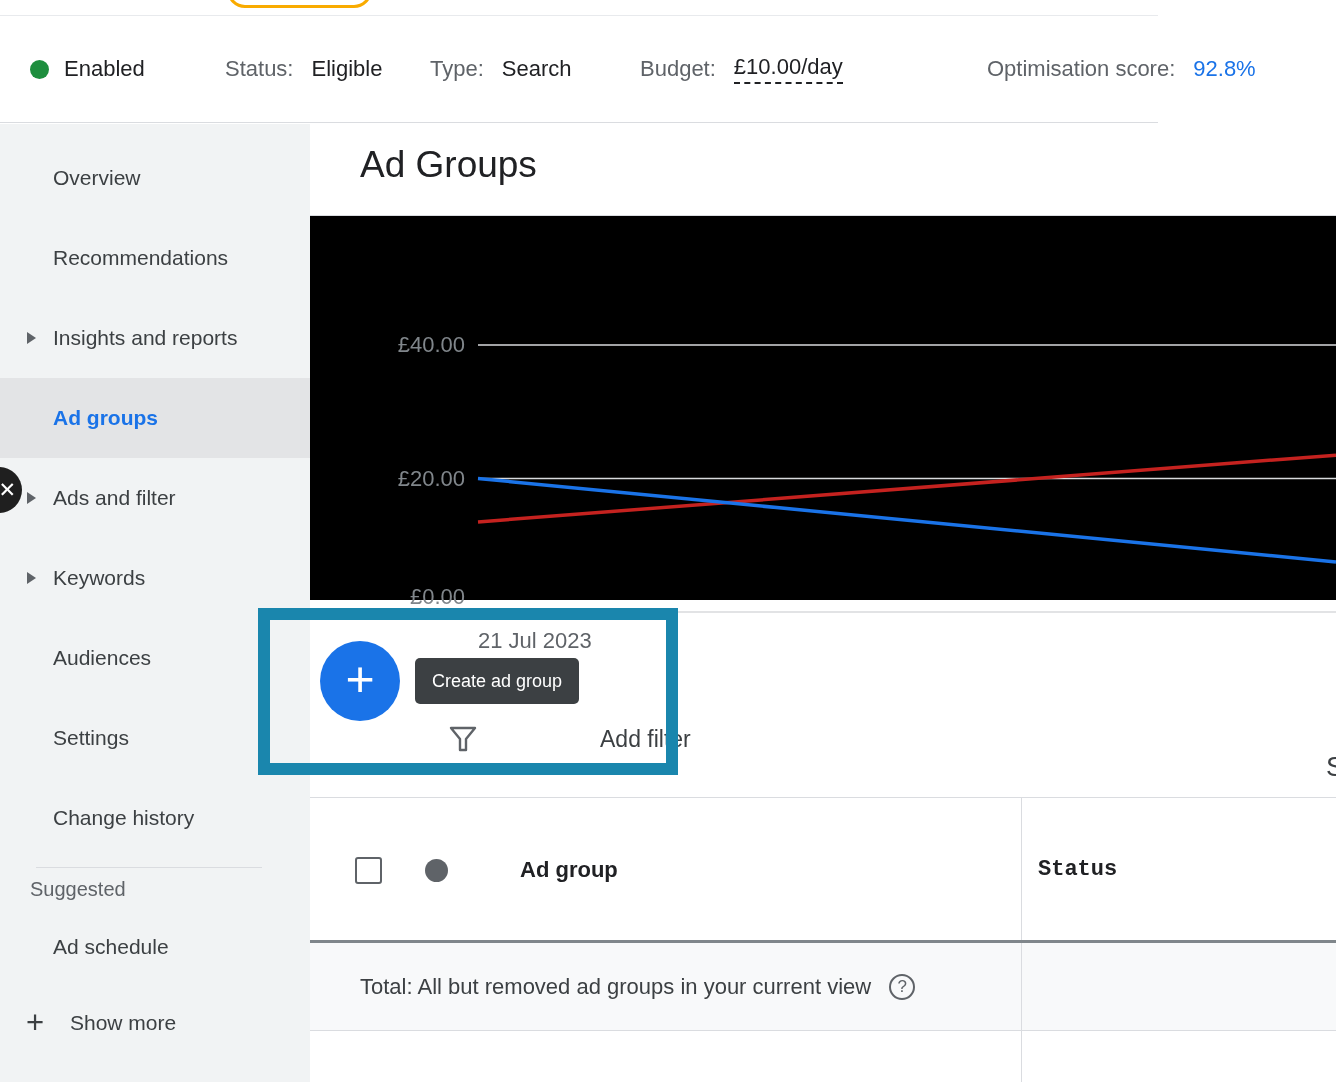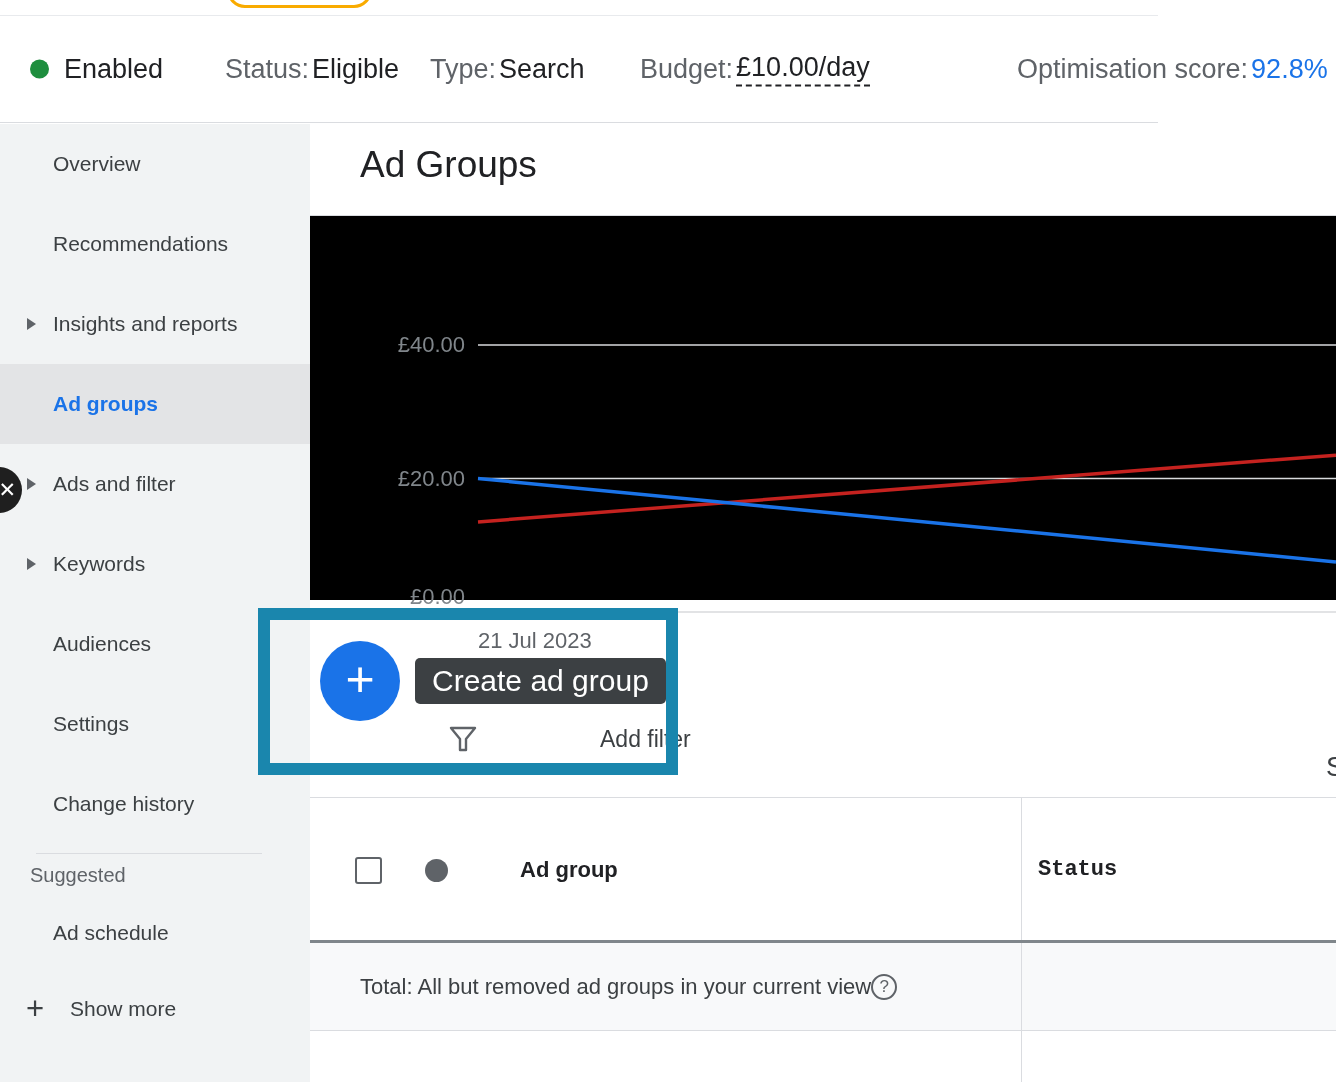--- a/index.html
+++ b/index.html
@@ -8,35 +8,35 @@
     position:relative; overflow:hidden; background:#ffffff;
     font-family:"Liberation Sans","DejaVu Sans",sans-serif; color:#202124;
   }
 
   
   .pill-fragment { position:absolute; left:227px; top:-28px; width:145px; height:36px;
     border:3px solid #f9ab00; border-radius:18px; background:#fff; z-index:5; }
 
   
   .status-bar { position:absolute; left:0; top:15px; width:1158px; height:108px; background:#fff;
-    border-top:1px solid #e8eaed; border-bottom:1px solid #dadce0; font-size:27px; z-index:2; }
-  .sb-group { position:absolute; top:50%; transform:translateY(-50%); display:flex; align-items:center; gap:3px; white-space:nowrap; }
+    border-top:1px solid #e8eaed; border-bottom:1px solid #dadce0; font-size:22px; z-index:2; }
+  .sb-group { position:absolute; top:50%; transform:translateY(-50%); display:flex; align-items:center; gap:18px; white-space:nowrap; }
   .sb-label { color:#5f6368; }
   .sb-value { color:#202124; }
   .g-enabled { left:30px; gap:15px; }
   .g-status { left:225px; }
   .g-type { left:430px; }
   .g-budget { left:640px; }
-  .g-opt { left:987px;margin-left:30px; }
+  .g-opt { left:987px; }
   .enabled-dot { width:19px; height:19px; border-radius:50%; background:#1e8e3e; }
   .budget-underline { border-bottom:2px dashed #202124; padding-bottom:2px; }
   .opt-value { color:#1a73e8; }
 
   
-  .sidebar { position:absolute; left:0; top:124px; width:310px; height:958px; background:#f1f3f4; z-index:1; }
+  .sidebar { position:absolute; left:0; top:124px; width:310px; height:958px; background:#f1f3f4; padding-top:14px; z-index:1; }
   .side-item { position:relative; height:80px; display:flex; align-items:center; padding-left:53px;
     font-size:21px; color:#3c4043; cursor:pointer; }
   .side-item.selected { background:#e3e4e6; color:#1a73e8; font-weight:600; }
   .chev { position:absolute; left:27px; top:50%; transform:translateY(-50%); width:0; height:0;
     border-left:9px solid #5f6368; border-top:6px solid transparent; border-bottom:6px solid transparent; }
   .side-divider { margin:9px 48px 0 36px; border-top:1px solid #dadce0; }
   .side-section { height:42px; display:flex; align-items:center; padding-left:30px; font-size:20px; color:#5f6368; }
   .side-item.small { height:74px; }
   .show-more { height:78px; display:flex; align-items:center; padding-left:20px; font-size:21px; color:#3c4043; cursor:pointer; }
   .show-more .plus { width:30px; font-size:31px; font-weight:400; margin-right:20px; color:#3c4043; text-align:center; }
@@ -58,38 +58,38 @@
 
   
   .annotation-box { position:absolute; left:258px; top:608px; width:420px; height:167px;
     border:12px solid #1a86ad; background:transparent; z-index:60; pointer-events:none; }
 
   
   .create-fab { position:absolute; left:320px; top:641px; width:80px; height:80px; border-radius:50%;
     background:#1a73e8; color:#fff; display:flex; align-items:center; justify-content:center; z-index:20; cursor:pointer; }
   .create-fab span { font-size:50px; font-weight:300; margin-top:-5px; }
   .fab-tooltip { position:absolute; left:415px; top:658px; height:46px; padding:15px 17px; border-radius:5px;
-    background:#3c4043; color:#fff; font-size:30px; display:flex; align-items:center; z-index:20; white-space:nowrap; }
+    background:#3c4043; color:#fff; font-size:18px; display:flex; align-items:center; z-index:20; white-space:nowrap; }
 
   
   .filter-icon { position:absolute; left:448px; top:724px; width:30px; height:30px; z-index:20; cursor:pointer; }
   .add-filter-label { position:absolute; left:600px; top:726px; font-size:23px; color:#3c4043; z-index:20; cursor:pointer; }
   .edge-fragment { position:absolute; left:1326px; top:752px; font-size:27px; color:#3c4043; }
 
   
   .table-top-rule { position:absolute; left:310px; top:797px; width:1026px; height:1px; background:#dadce0; }
   .header-checkbox { position:absolute; left:355px; top:857px; width:27px; height:27px; border:2px solid #5f6368;
     border-radius:3px; background:#fff; cursor:pointer; z-index:10; }
   .header-dot { position:absolute; left:425px; top:859px; width:23px; height:23px; border-radius:50%; background:#5f6368; z-index:10; }
   .col-adgroup { position:absolute; left:520px; top:857px; font-size:22px; font-weight:700; z-index:10; cursor:pointer; }
   .col-status { position:absolute; left:1038px; top:857px; font-size:22px; font-weight:700; z-index:10; cursor:pointer;font-family:Liberation Mono, monospace; }
   .col-divider { position:absolute; left:1021px; top:798px; width:1px; height:284px; background:#dadce0; z-index:8; }
   .thick-rule { position:absolute; left:310px; top:940px; width:1026px; height:3px; background:#80868b; z-index:9; }
   .total-row { position:absolute; left:310px; top:943px; width:1026px; height:88px; background:#f8f9fa;
-    border-bottom:1px solid #dadce0; display:flex; align-items:center; padding-left:50px; z-index:5; }
+    border-bottom:1px solid #dadce0; display:flex; align-items:center; padding-left:50px; gap:18px; z-index:5; }
   .total-text { font-size:22px; color:#3c4043; white-space:nowrap; }
   .help-icon { width:26px; height:26px; border:2px solid #5f6368; border-radius:50%; color:#5f6368;
     font-size:17px; display:flex; align-items:center; justify-content:center; cursor:pointer; flex:0 0 auto; }
 </style>
 </head>
 <body>
 
 <div class="pill-fragment"></div>
 
 <div class="status-bar">

